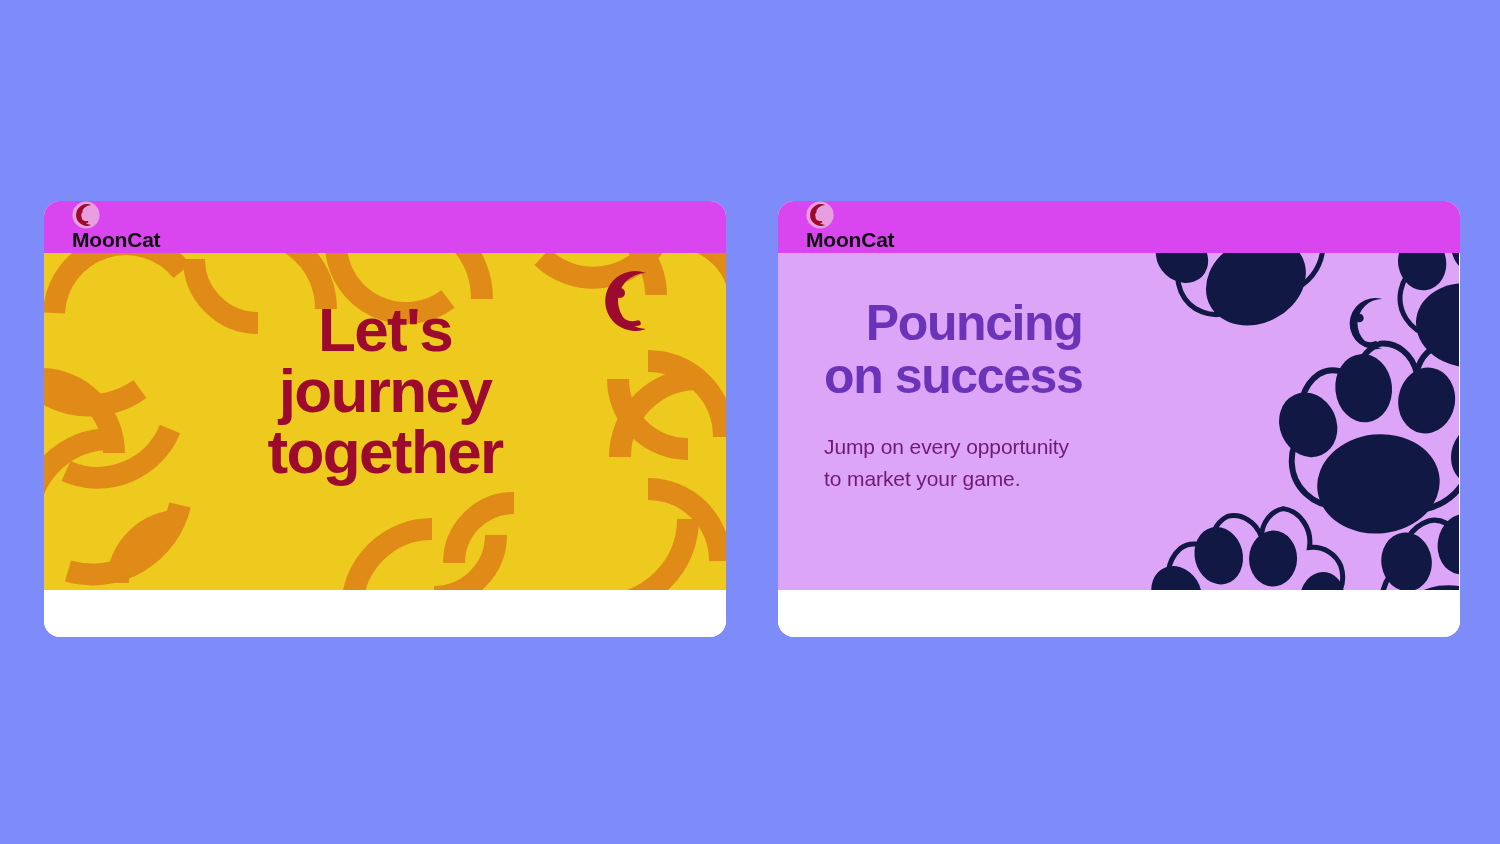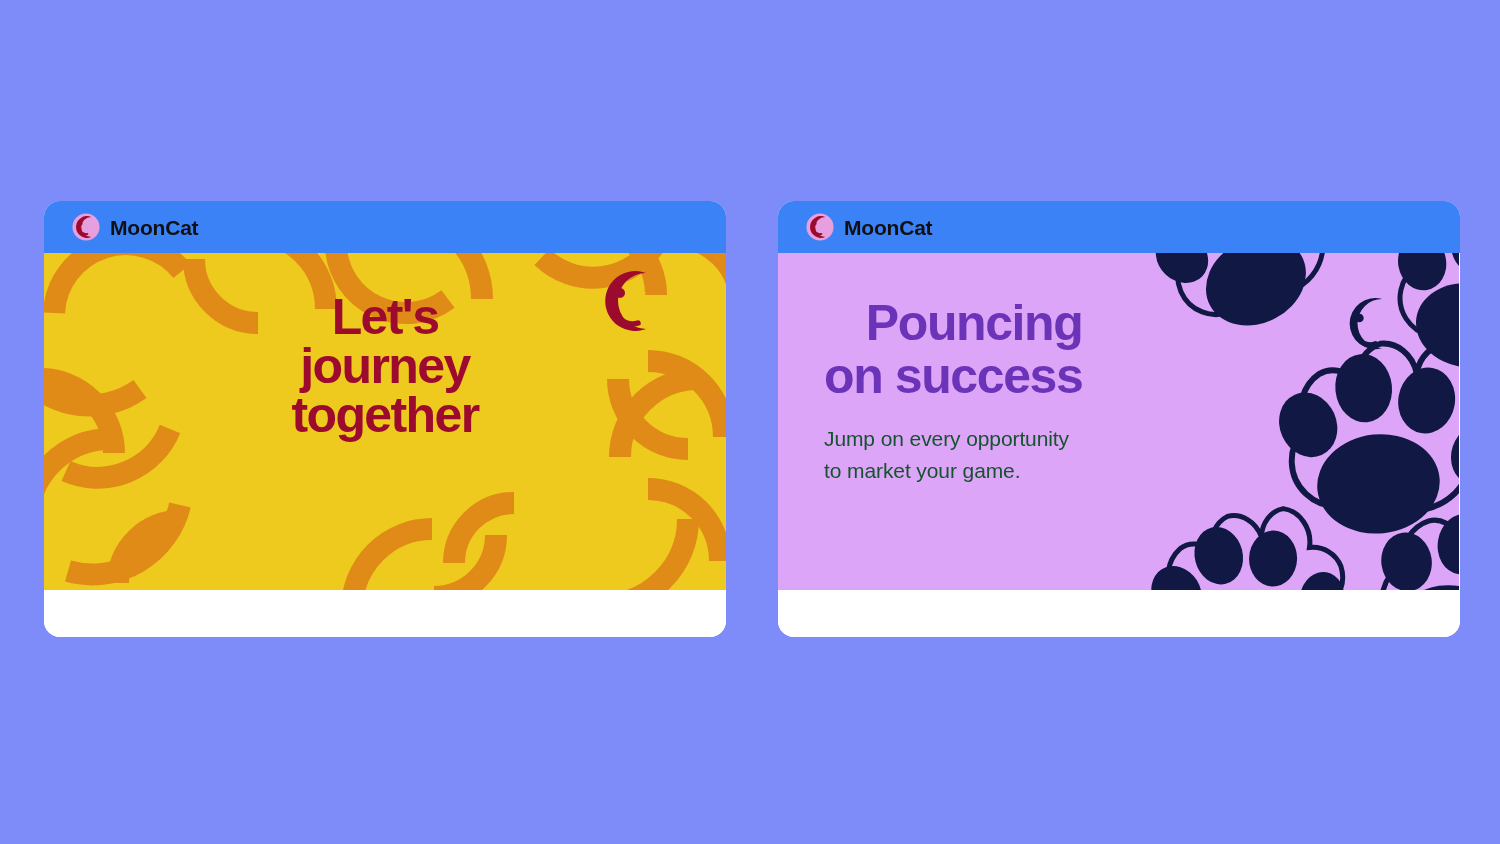--- a/index.html
+++ b/index.html
@@ -30,24 +30,25 @@
   .card-a { left: 44px;  top: 201px; width: 682px; height: 436px; }
   .card-b { left: 778px; top: 201px; width: 682px; height: 436px; }
 
   
   .card-header {
     position: absolute;
     left: 0; top: 0;
     width: 100%;
     height: 52px;
     display: flex;
-    align-items: center;
+    align-items: flex-start;
     padding-left: 28px;
     box-sizing: border-box;
-    background: #3b82f6;
+    background: #d946ef;
+    flex-direction: column;
   }
   .brand-logo {
     width: 28px; height: 28px;
     flex: 0 0 28px;
     margin-right: 10px;
     display: block;
   }
   .brand-name {
     font-size: 21px;
     font-weight: bold;
@@ -80,49 +81,49 @@
   .banner-copy {
     position: absolute;
     z-index: 3;
   }
   .copy-a {
     left: 0; right: 0;
     top: 32px;
     text-align: center;
   }
   .copy-a .headline {
-    font-size: 50px;
+    font-size: 62px;
     font-weight: bold;
     line-height: 0.98;
     color: #9c0a2e;
     letter-spacing: -1.6px;
-    margin: 8px;
+    margin: 15px;
     white-space: pre-line;
   }
 
   .copy-b {
     left: 46px;
     top: 44px;
     text-align: left;
   }
   .copy-b .headline {
     font-size: 50px;
     font-weight: bold;
     line-height: 1.06;
     color: #6a33b8;
     letter-spacing: -1.4px;
     margin: 0;
     white-space: pre-line;
     text-align: right;
   }
   .copy-b .subhead {
-    margin: 20px 0 0 0;
+    margin: 28px 0 0 0;
     font-size: 21px;
     line-height: 1.5;
-    color: #14532d;
+    color: #701a75;
     letter-spacing: -0.1px;
     white-space: pre-line;
   }
 
   
   .card-footer {
     position: absolute;
     left: 0;
     bottom: 0;
     width: 100%;

